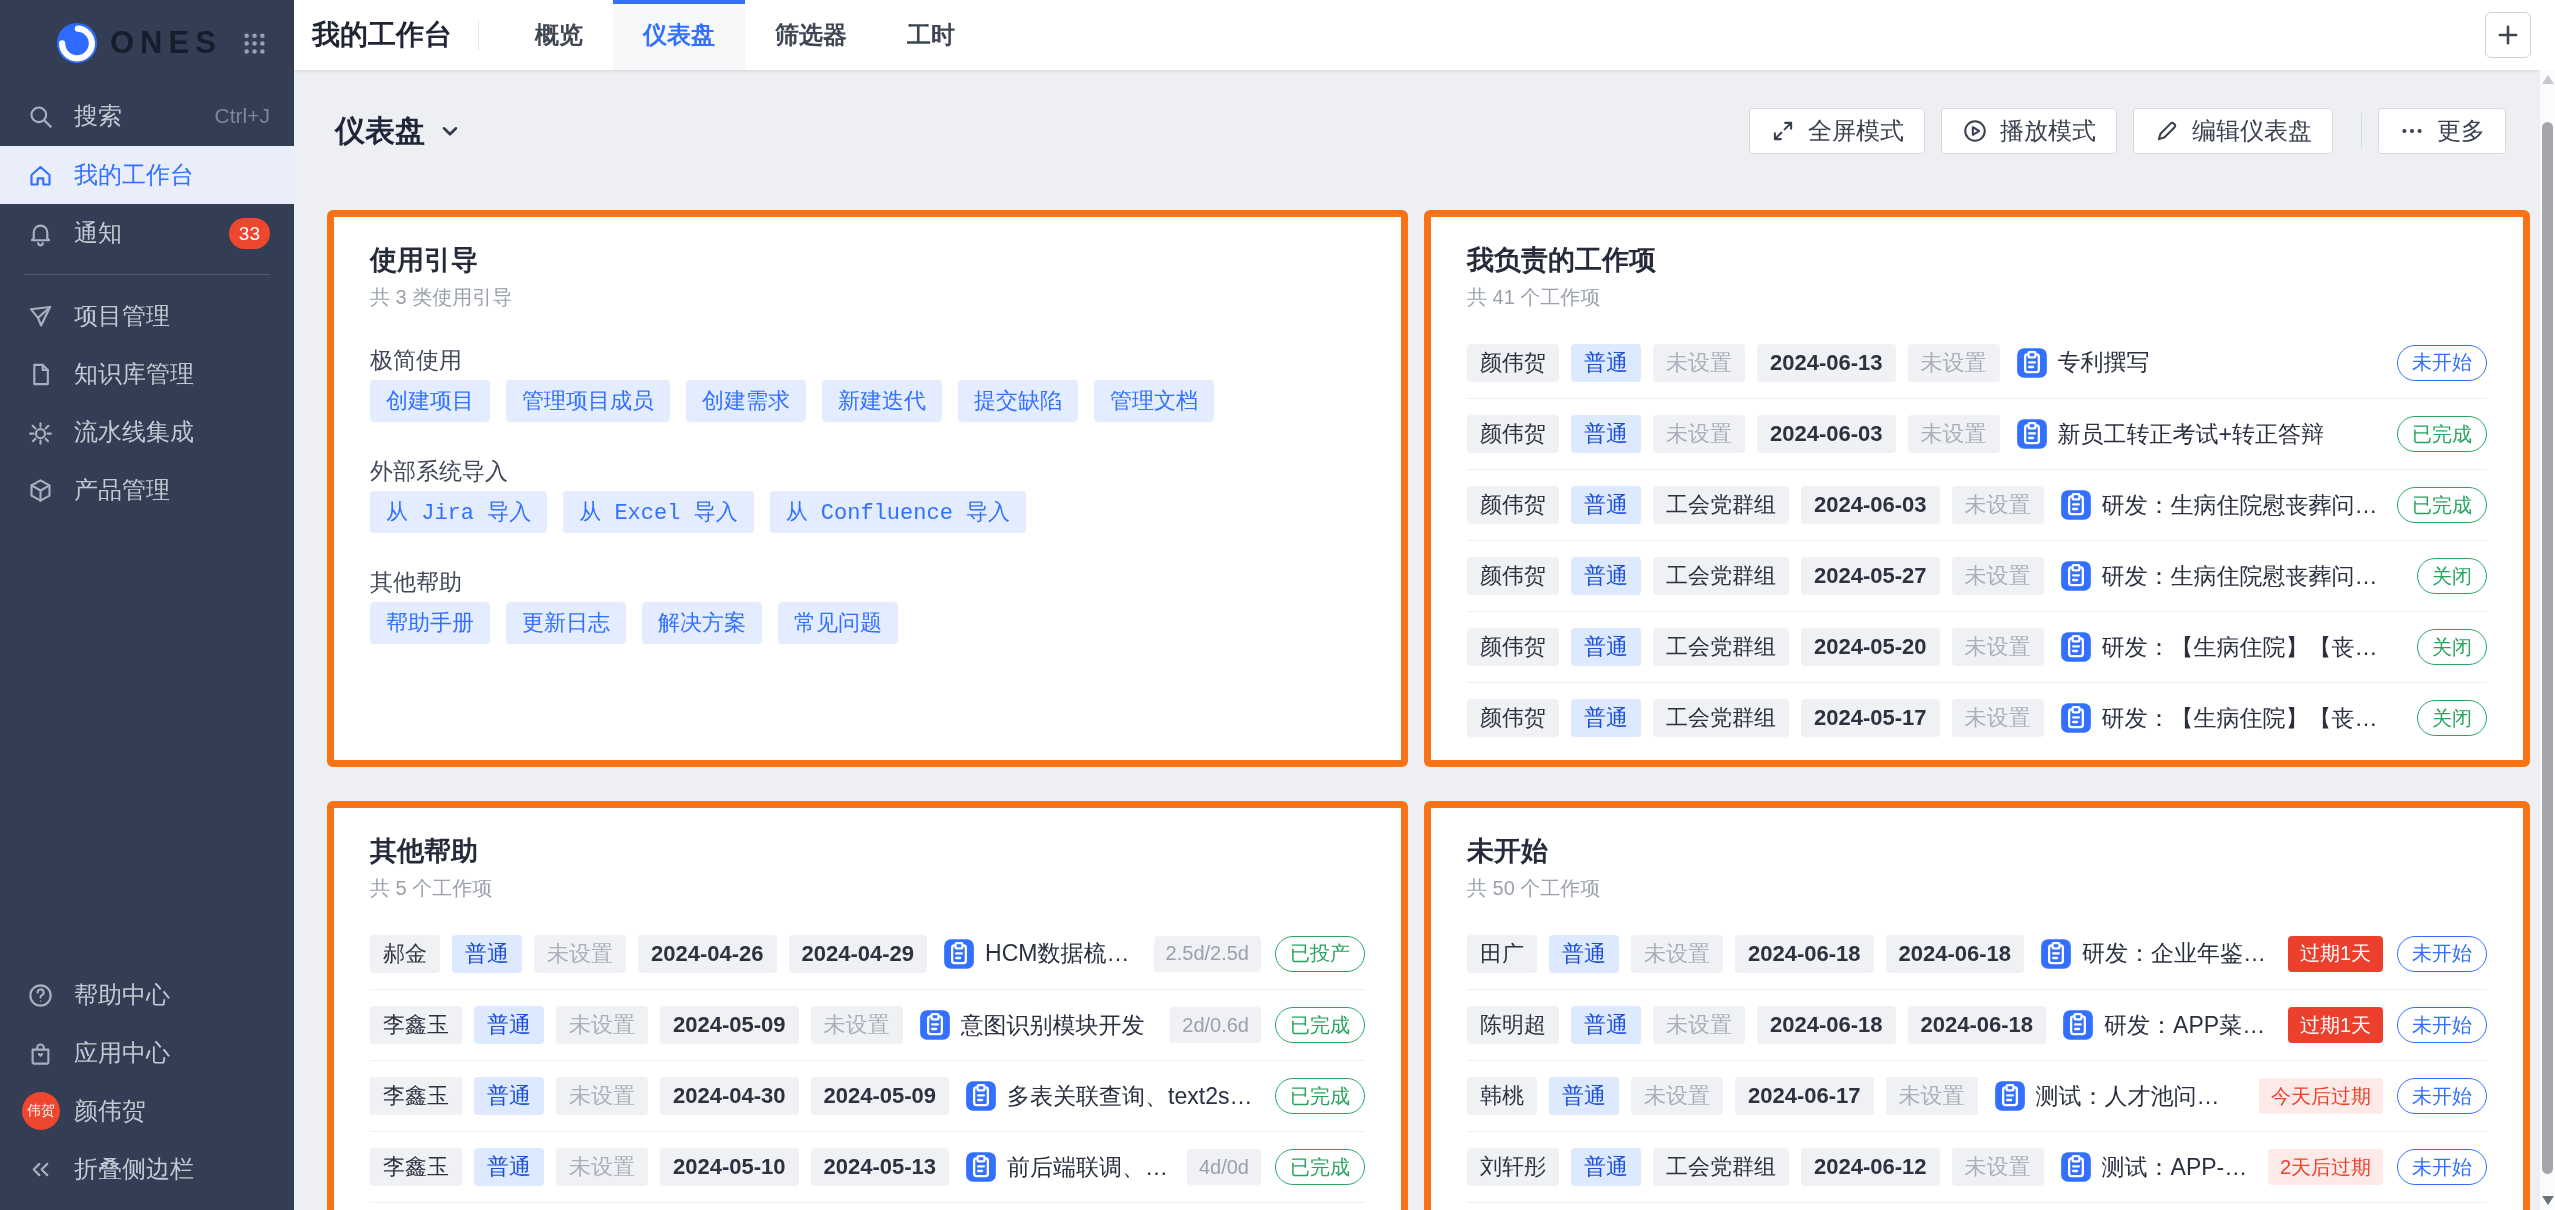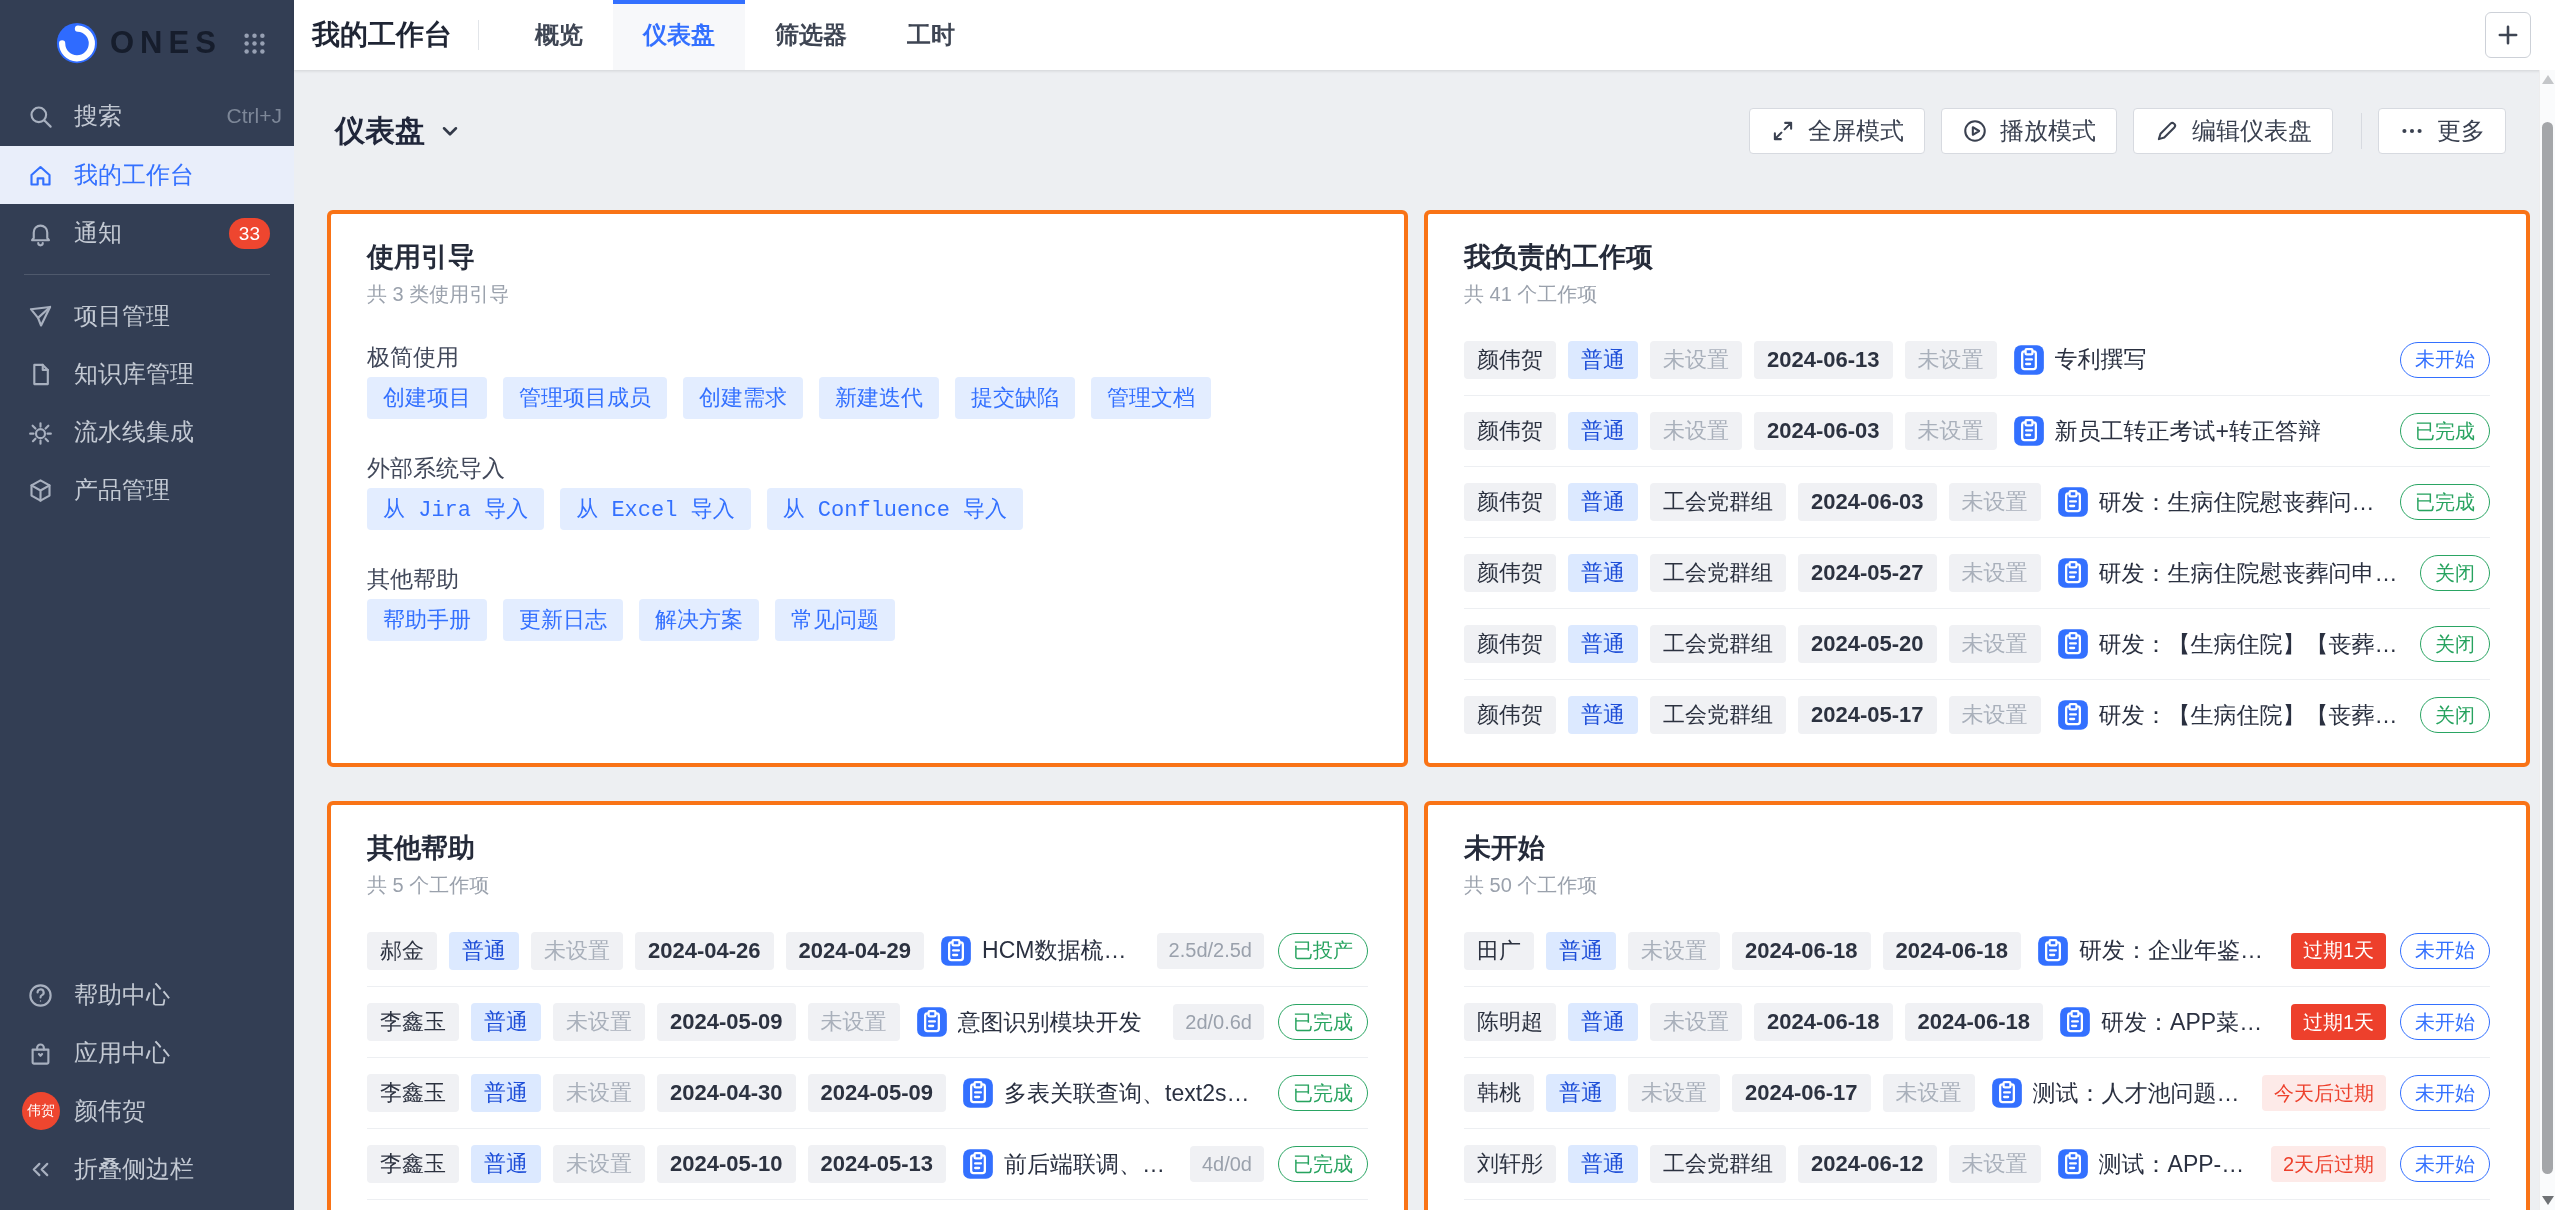--- a/index.html
+++ b/index.html
@@ -8,21 +8,21 @@
   svg.st{fill:none;stroke:currentColor;stroke-width:1.9;stroke-linecap:round;stroke-linejoin:round;}
   .app{display:flex;width:100%;height:100%;}
   
   .sidebar{width:294px;flex:none;background:#333e54;color:#c3c9d3;display:flex;flex-direction:column;}
   .logo-row{display:flex;align-items:center;height:86px;padding:0 26px 0 22px;flex:none;margin-left:32px;}
   .logo-mark{width:46px;height:46px;flex:none;}
   .logo-mark svg{width:100%;height:100%;}
   .logo-text{font-size:31px;font-weight:700;color:#161d2c;letter-spacing:6px;margin-left:10px;flex:1;}
   .grid-ic{width:27px;height:27px;color:#97a0b3;cursor:pointer;flex:none;}
   .grid-ic svg{width:100%;height:100%;}
-  .side-search{display:flex;align-items:center;height:60px;padding:0 12px 0 27px;font-size:24px;cursor:pointer;flex:none;}
+  .side-search{display:flex;align-items:center;height:60px;padding:0 24px 0 27px;font-size:24px;cursor:pointer;flex:none;}
   .ic{width:27px;height:27px;margin-right:20px;color:#a8b0bf;flex:none;display:inline-flex;}
   .ic svg{width:100%;height:100%;}
   .s-short{margin-left:auto;color:#7d8798;font-size:21px;}
   .side-item{display:flex;align-items:center;height:58px;padding:0 24px 0 27px;font-size:24px;cursor:pointer;}
   .side-item.active{background:#e9eefa;color:#3370ff;}
   .side-item.active .ic{color:#3370ff;}
   .badge{margin-left:auto;background:#ee462f;color:#fff;font-size:19px;line-height:1;padding:6px 10px;border-radius:16px;}
   .side-divider{height:1px;background:rgba(255,255,255,.14);margin:12px 24px;}
   .side-spacer{flex:1;}
   .side-footer{padding-bottom:12px;flex:none;}
@@ -48,21 +48,21 @@
   .dash-title{font-size:30px;font-weight:600;color:#20263a;}
   .chev{width:26px;height:26px;color:#333a49;margin-left:12px;display:inline-flex;}
   .chev svg{width:100%;height:100%;stroke-width:2.4;}
   .dash-actions{margin-left:auto;display:flex;align-items:center;}
   .act-btn{display:flex;align-items:center;height:46px;padding:0 20px;background:#fff;border:1px solid #d7dae0;
     border-radius:4px;font-size:24px;color:#3a4150;margin-left:16px;cursor:pointer;}
   .act-btn .ic{width:26px;height:26px;margin-right:12px;color:#3a4150;}
   .v-div{width:1px;height:36px;background:#d7dae0;margin-left:28px;}
   
   .grid{display:grid;grid-template-columns:1081px 1106px;column-gap:16px;row-gap:34px;margin-top:56px;}
-  .card{background:#fff;border:4px solid #f97316;border-radius:6px;padding:24px 36px 0;overflow:hidden;}
+  .card{background:#fff;border:7px solid #f97316;border-radius:6px;padding:24px 36px 0;overflow:hidden;}
   .card.r1{height:557px;}
   .card.r2{height:660px;}
   .card-title{font-size:27px;font-weight:600;color:#252b3a;line-height:38px;}
   .card-sub{font-size:20px;color:#9aa1ac;margin-top:5px;}
   
   .g-label{font-size:23px;color:#41485a;margin-top:34px;}
   .g-chips{display:flex;gap:16px;margin-top:4px;flex-wrap:wrap;font-family:Liberation Mono, monospace;}
   .g-chip{background:#e3edff;color:#3370ff;font-size:22px;height:42px;display:flex;align-items:center;
     padding:0 16px;border-radius:4px;cursor:pointer;}
   

